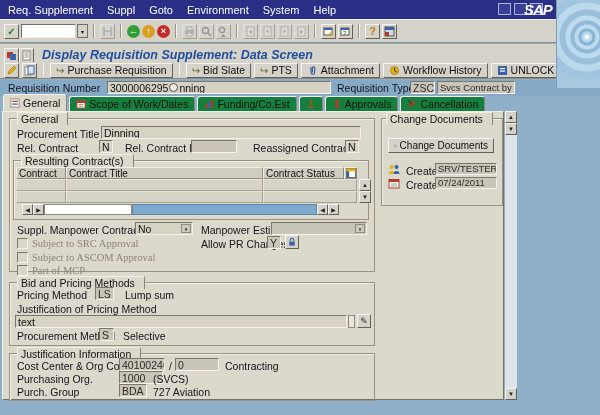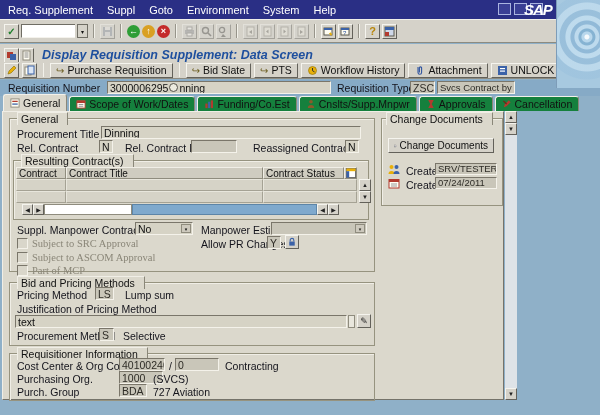--- a/index.html
+++ b/index.html
@@ -236,30 +236,30 @@
     <div class="abtn">
       <span class="jump">↪</span>
       <span>Bid Slate</span>
     </div>
     <div class="abtn">
       <span class="jump">↪</span>
       <span>PTS</span>
     </div>
     <div class="abtn">
       <svg class="icon10" viewBox="0 0 11 11">
+          <path d="M4 2 v5.5 a1.8 1.8 0 0 0 3.6 0 V3 a1.1 1.1 0 0 0 -2.2 0 v4.5" stroke="#2f54a0" fill="none" stroke-width="1.1"></path>
+        </svg>
+      <span>Attachment</span>
+    </div>
+    <div class="abtn">
+      <svg class="icon10" viewBox="0 0 11 11">
           <circle cx="5.5" cy="5.5" r="4" fill="#e8b00a" stroke="#8a6d00" stroke-width="0.6"></circle>
           <path d="M5.5 3 v2.7 l2 1.2" stroke="#333" fill="none" stroke-width="1"></path>
         </svg>
       <span>Workflow History</span>
-    </div>
-    <div class="abtn">
-      <svg class="icon10" viewBox="0 0 11 11">
-          <path d="M4 2 v5.5 a1.8 1.8 0 0 0 3.6 0 V3 a1.1 1.1 0 0 0 -2.2 0 v4.5" stroke="#2f54a0" fill="none" stroke-width="1.1"></path>
-        </svg>
-      <span>Attachment</span>
     </div>
     <div class="abtn">
       <svg class="icon10" viewBox="0 0 11 11">
           <rect x="1" y="1" width="9" height="9" fill="#3b62a8"></rect>
           <rect x="3" y="3" width="5" height="1.2" fill="#fff"></rect>
           <rect x="3" y="5.5" width="5" height="1.2" fill="#fff"></rect>
         </svg>
       <span>UNLOCK JUSTIFICATION</span>
     </div>
   </div>
@@ -300,21 +300,20 @@
           <rect x="4.5" y="3" width="2.4" height="7" fill="#3b62a8"></rect>
           <rect x="7.5" y="1.5" width="2.4" height="8.5" fill="#b23b2e"></rect>
         </svg>
       <span>Funding/Co.Est</span>
     </div>
     <div class="tab">
       <svg class="icon10" style="width:10px;height:10px" viewBox="0 0 11 11">
           <circle cx="5.5" cy="3" r="2" fill="#8a5a2a"></circle>
           <path d="M2 10 a3.5 3.5 0 0 1 7 0z" fill="#8a5a2a"></path>
         </svg>
-      <span>Cnslts/Supp.Mnpwr</span>
     </div>
     <div class="tab">
       <svg class="icon10" style="width:10px;height:10px" viewBox="0 0 11 11">
           <path d="M2.5 1 h6 l-2.2 4.5 2.2 4.5 h-6 l2.2-4.5z" fill="#b23b2e"></path>
         </svg>
       <span>Approvals</span>
     </div>
     <div class="tab">
       <svg class="icon10" style="width:10px;height:10px" viewBox="0 0 11 11">
           <path d="M2 9 l1-3 4.5-4.5 2 2 -4.5 4.5z" fill="#b23b2e"></path>
@@ -400,21 +399,21 @@
     <span class="lbl" style="left:122px;top:177px">Lump sum</span>
     <span class="lbl" style="left:14px;top:191px">Justification of Pricing Method</span>
     <div class="fld" style="left:12px;top:203px;width:332px">text</div>
     <div style="position:absolute;left:345px;top:203px;width:7px;height:13px;background:#e9e7dd;border:1px solid #8f8c7e;box-sizing:border-box"></div>
     <div class="sq" style="left:354px;top:202px;width:14px;height:14px;font-size:9px">✎</div>
     <span class="lbl" style="left:14px;top:218px">Procurement Method</span>
     <div class="fld ro" style="left:96px;top:216px;width:15px">S</div>
     <span class="lbl" style="left:120px;top:218px">Selective</span>
 
     <div class="gbox" style="left:6px;top:241px;width:364px;height:46px">
-      <span class="gcap">Requisitioner Information</span>
+      <span class="gcap">Justification Information</span>
     </div>
     <span class="lbl" style="left:14px;top:248px">Cost Center &amp; Org Code</span>
     <div class="fld ro" style="left:116px;top:246px;width:46px">40100240</div>
     <span class="lbl" style="left:166px;top:248px">/</span>
     <div class="fld ro" style="left:172px;top:246px;width:44px">0</div>
     <span class="lbl" style="left:222px;top:248px">Contracting</span>
     <span class="lbl" style="left:14px;top:261px">Purchasing Org.</span>
     <div class="fld ro" style="left:116px;top:259px;width:44px">1000</div>
     <span class="lbl" style="left:150px;top:261px">(SVCS)</span>
     <span class="lbl" style="left:14px;top:274px">Purch. Group</span>

